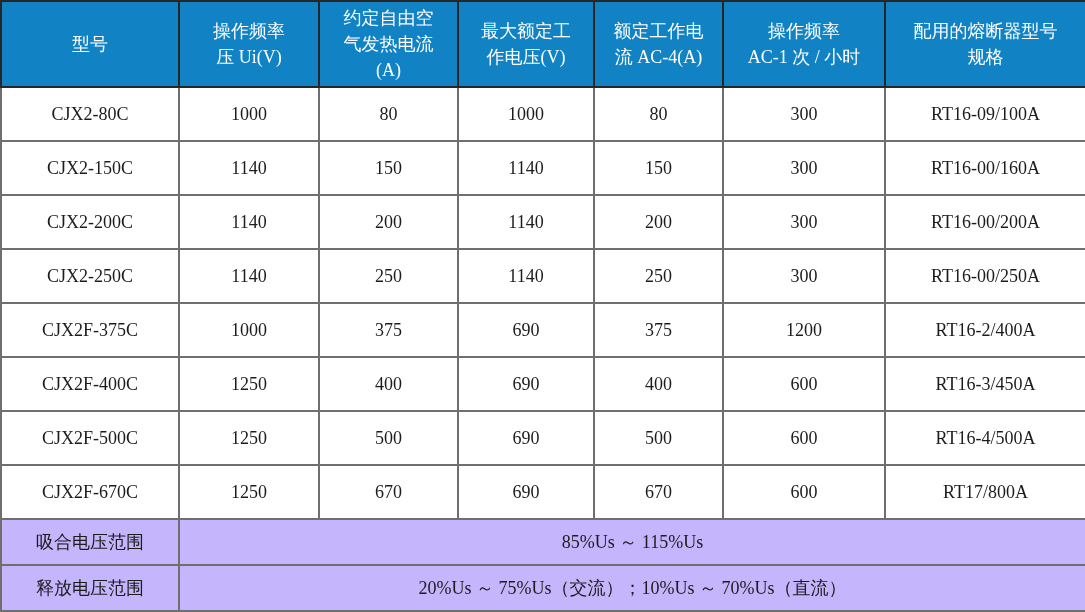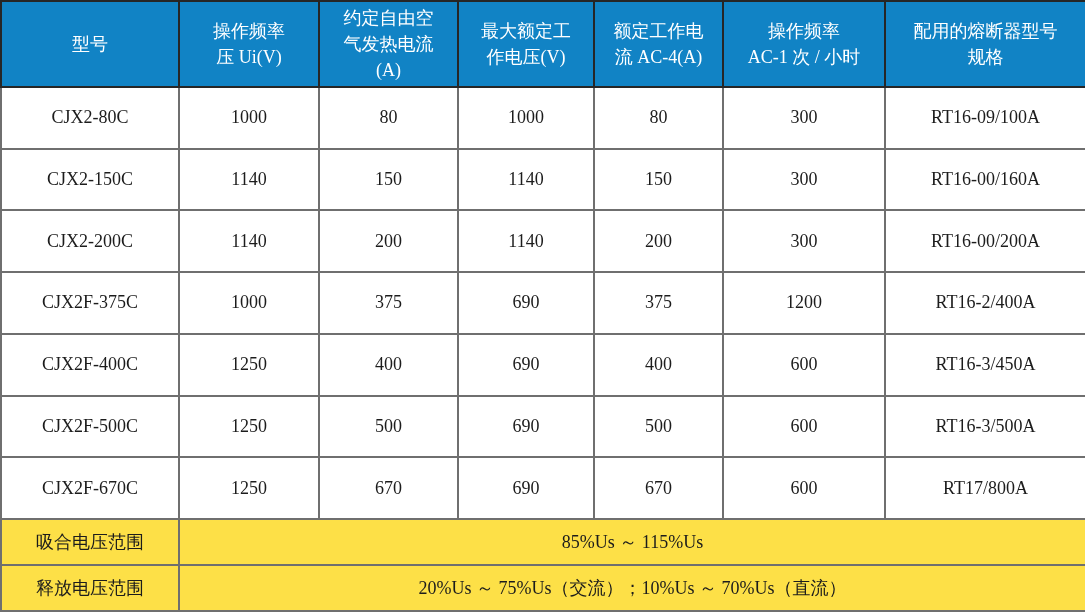--- a/index.html
+++ b/index.html
@@ -43,21 +43,21 @@
   table.spec tbody td {
     height: 43px;
     font-size: 18px;
     color: var(--body-text, #1c1c1c);
     background: #ffffff;
   }
   table.spec tfoot td {
     height: 46px;
     font-size: 18px;
     color: var(--body-text, #1c1c1c);
-    background: #fde047;
+    background: #c4b5fd;
   }
 </style>
 </head>
 <body>
 
 <div class="page">
   <table class="spec">
     <colgroup>
       <col style="width:178px">
       <col style="width:140px">
@@ -107,20 +107,29 @@
         <tr>
           <td>CJX2-200C</td>
           <td>1140</td>
           <td>200</td>
           <td>1140</td>
           <td>200</td>
           <td>300</td>
           <td>RT16-00/200A</td>
         </tr>
         <tr>
+          <td>CJX2-250C</td>
+          <td>1140</td>
+          <td>250</td>
+          <td>1140</td>
+          <td>250</td>
+          <td>300</td>
+          <td>RT16-00/250A</td>
+        </tr>
+        <tr>
           <td>CJX2F-375C</td>
           <td>1000</td>
           <td>375</td>
           <td>690</td>
           <td>375</td>
           <td>1200</td>
           <td>RT16-2/400A</td>
         </tr>
         <tr>
           <td>CJX2F-400C</td>
@@ -131,21 +140,21 @@
           <td>600</td>
           <td>RT16-3/450A</td>
         </tr>
         <tr>
           <td>CJX2F-500C</td>
           <td>1250</td>
           <td>500</td>
           <td>690</td>
           <td>500</td>
           <td>600</td>
-          <td>RT16-3/500A</td>
+          <td>RT16-4/500A</td>
         </tr>
         <tr>
           <td>CJX2F-670C</td>
           <td>1250</td>
           <td>670</td>
           <td>690</td>
           <td>670</td>
           <td>600</td>
           <td>RT17/800A</td>
         </tr>

